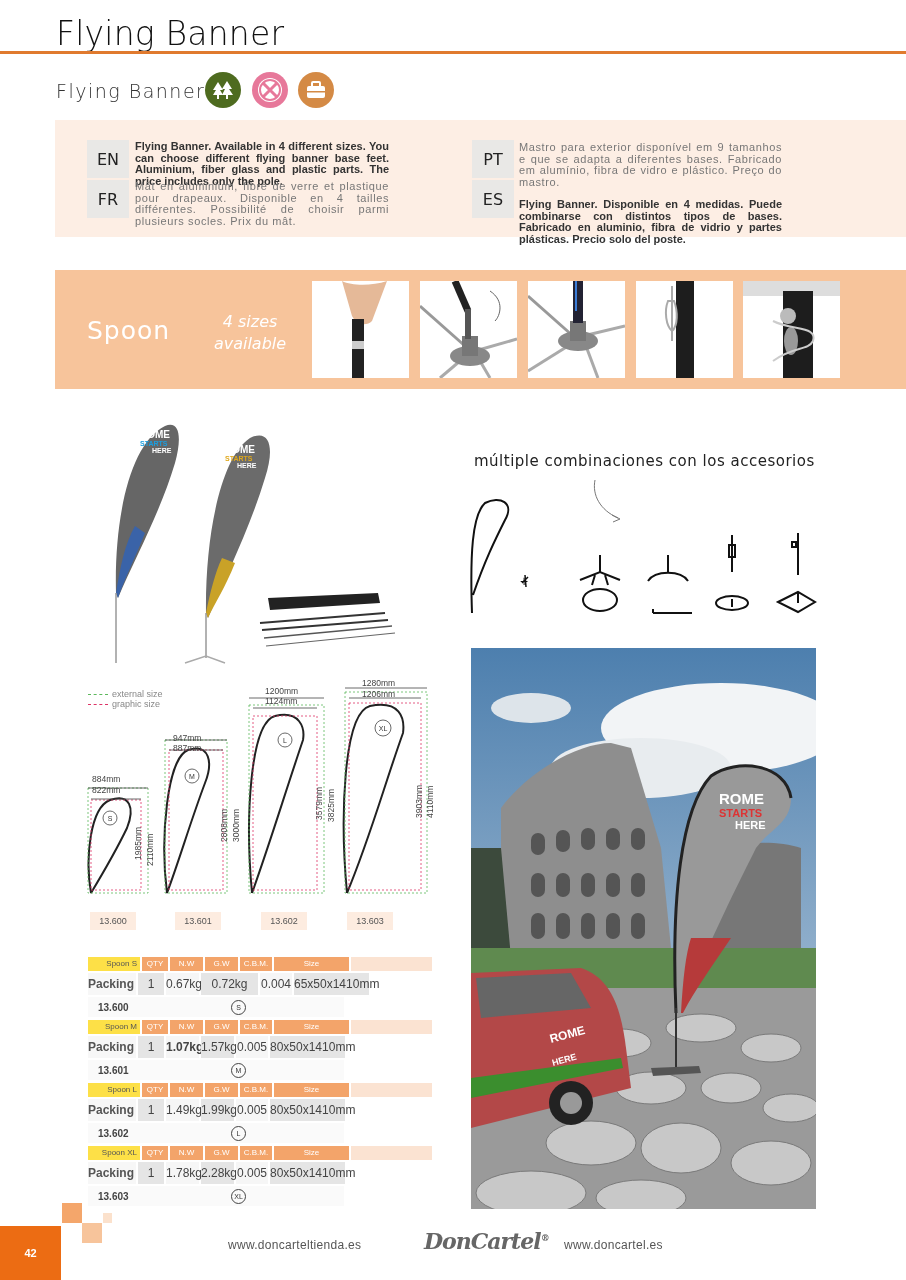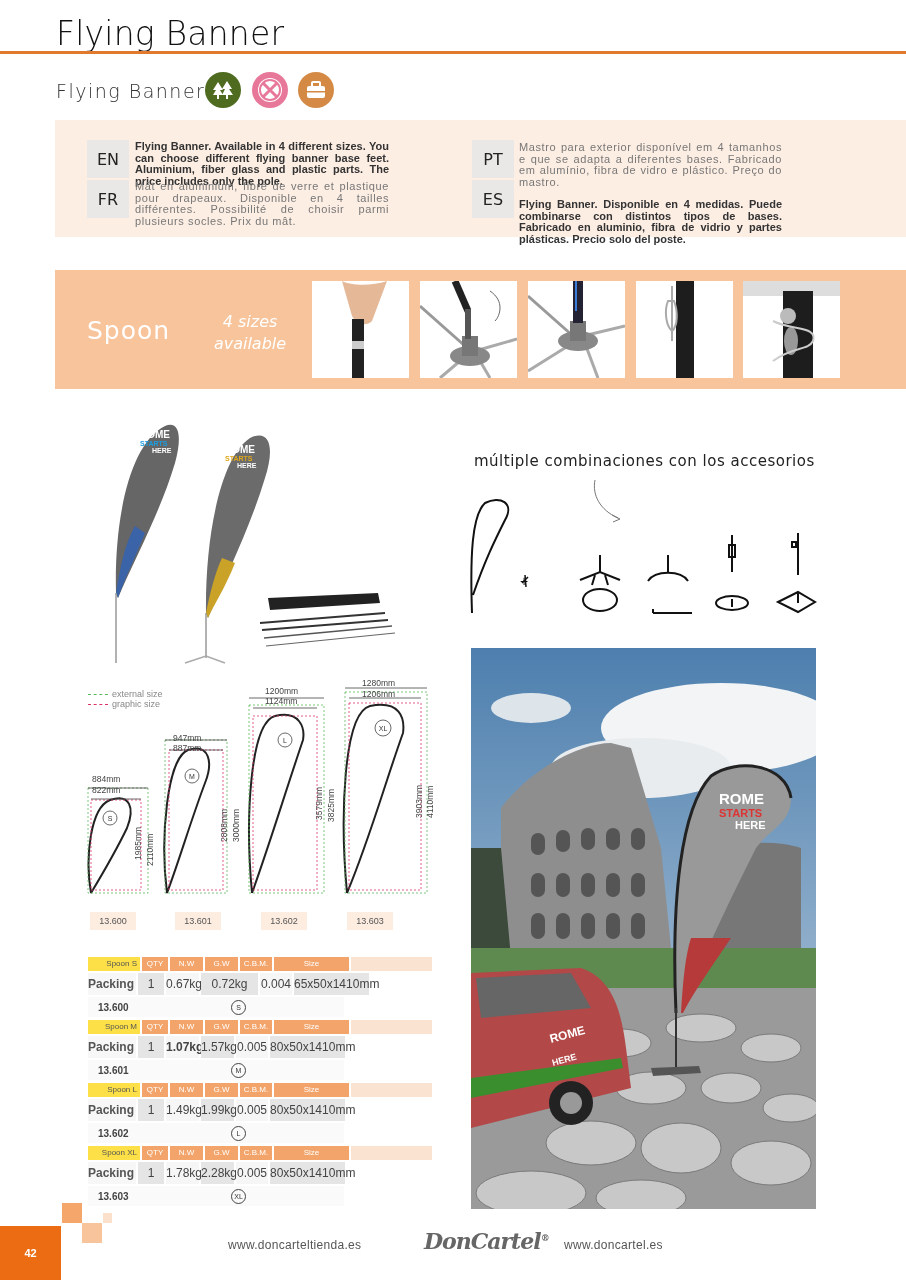--- a/index.html
+++ b/index.html
@@ -78,21 +78,21 @@
       <rect x="2" y="11" width="18" height="1.5" fill="#d48a45"></rect>
     </svg>
 </div>
 
 <div class="abs desc-box"></div>
 <div class="abs lang-tag" style="left:87px;top:140px;">EN</div>
 <div class="abs lang-text bold" style="left:135px;top:141px;">Flying Banner. Available in 4 different sizes. You can choose different flying banner base feet. Aluminium, fiber glass and plastic parts. The price includes only the pole.</div>
 <div class="abs lang-tag" style="left:87px;top:180px;">FR</div>
 <div class="abs lang-text light" style="left:135px;top:181px;">Mât en aluminium, fibre de verre et plastique pour drapeaux. Disponible en 4 tailles différentes. Possibilité de choisir parmi plusieurs socles. Prix du mât.</div>
 <div class="abs lang-tag" style="left:472px;top:140px;">PT</div>
-<div class="abs lang-text light" style="left:519px;top:142px;width:263px;">Mastro para exterior disponível em 4 tamanhos e que se adapta a diferentes bases. Fabricado em alumínio, fibra de vidro e plástico. Preço do mastro.</div>
+<div class="abs lang-text light" style="left:519px;top:142px;width:263px;">Mastro para exterior disponível em 9 tamanhos e que se adapta a diferentes bases. Fabricado em alumínio, fibra de vidro e plástico. Preço do mastro.</div>
 <div class="abs lang-tag" style="left:472px;top:180px;">ES</div>
 <div class="abs lang-text bold" style="left:519px;top:199px;width:263px;">Flying Banner. Disponible en 4 medidas. Puede combinarse con distintos tipos de bases. Fabricado en aluminio, fibra de vidrio y partes plásticas. Precio solo del poste.</div>
 
 <div class="abs spoon-band"></div>
 <div class="abs spoon-title">Spoon</div>
 <div class="abs sizes-note">
   <div>4 sizes</div>
   <div>available</div>
 </div>
 

